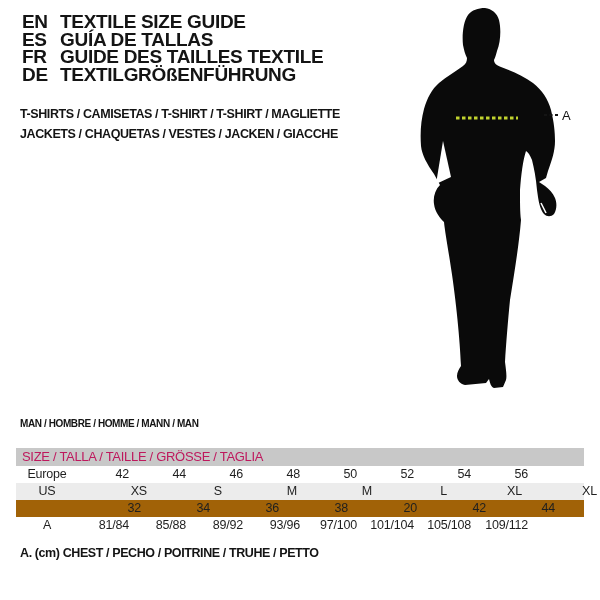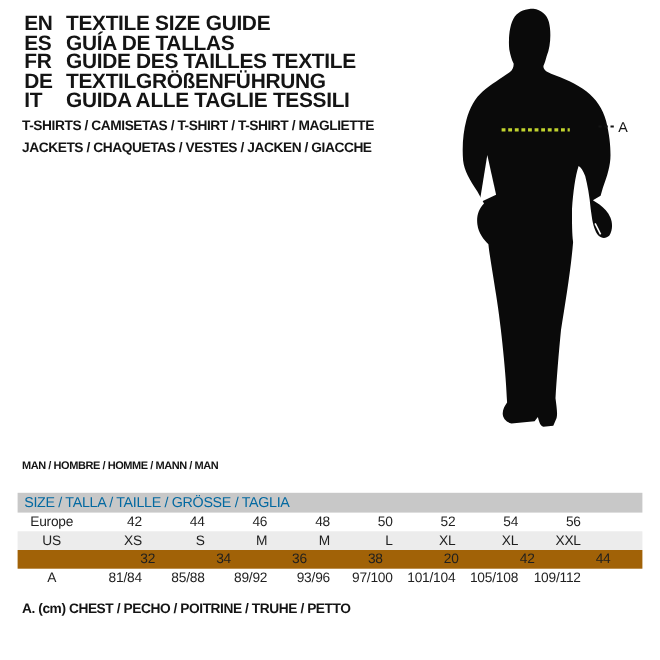--- a/index.html
+++ b/index.html
@@ -33,21 +33,21 @@
   .section-heading {
     position: absolute; left: 20px; top: 418px;
     font-weight: 700; font-size: 10px; letter-spacing: -0.4px; white-space: nowrap;
   }
   
   .size-table { position: absolute; left: 16px; top: 448px; width: 568px; font-size: 12.5px; color: #1f1f1f; }
   .thead {
     height: 18px; line-height: 18px;
     padding-left: 6px;
     font-size: 13px; letter-spacing: -0.3px;
-    color: #0369a1;
+    color: #be185d;
   }
   .trow { display: flex; height: 17px; line-height: 17px; }
   .tlabel { flex: 0 0 50px; padding-left: 6px; text-align: center; letter-spacing: -0.2px; }
   .tcell { flex: 0 0 57px; text-align: right; letter-spacing: -0.2px; }
   .tfill { flex: 1 1 auto; }
   
   .footnote {
     position: absolute; left: 20px; top: 546px;
     font-weight: 700; font-size: 12.5px; letter-spacing: -0.4px; white-space: nowrap; text-align: center;
   }
@@ -66,24 +66,20 @@
       <span class="lang-code">ES</span>
       <span class="lang-label">GUÍA DE TALLAS</span>
     </div>
     <div class="lang-row">
       <span class="lang-code">FR</span>
       <span class="lang-label">GUIDE DES TAILLES TEXTILE</span>
     </div>
     <div class="lang-row">
       <span class="lang-code">DE</span>
       <span class="lang-label">TEXTILGRÖßENFÜHRUNG</span>
-    </div>
-    <div class="lang-row">
-      <span class="lang-code">IT</span>
-      <span class="lang-label">GUIDA ALLE TAGLIE TESSILI</span>
     </div>
   </div>
 
   <div class="cat-block">
     <div>T-SHIRTS / CAMISETAS / T-SHIRT / T-SHIRT / MAGLIETTE</div>
     <div>JACKETS / CHAQUETAS / VESTES / JACKEN / GIACCHE</div>
   </div>
 
   <div class="figure-wrap">
     <svg width="210" height="400" viewBox="0 0 210 400" xmlns="http://www.w3.org/2000/svg">
@@ -156,21 +152,21 @@
       <span class="tcell">42</span>
       <span class="tcell">44</span>
       <span class="tcell">46</span>
       <span class="tcell">48</span>
       <span class="tcell">50</span>
       <span class="tcell">52</span>
       <span class="tcell">54</span>
       <span class="tcell">56</span>
       <span class="tfill"></span>
     </div>
-    <div class="trow shaded" style="background: rgb(236, 236, 236);">
+    <div class="trow shaded" style="background: rgb(236, 236, 236); gap: 18px;">
       <span class="tlabel">US</span>
       <span class="tcell">XS</span>
       <span class="tcell">S</span>
       <span class="tcell">M</span>
       <span class="tcell">M</span>
       <span class="tcell">L</span>
       <span class="tcell">XL</span>
       <span class="tcell">XL</span>
       <span class="tcell">XXL</span>
       <span class="tfill"></span>

